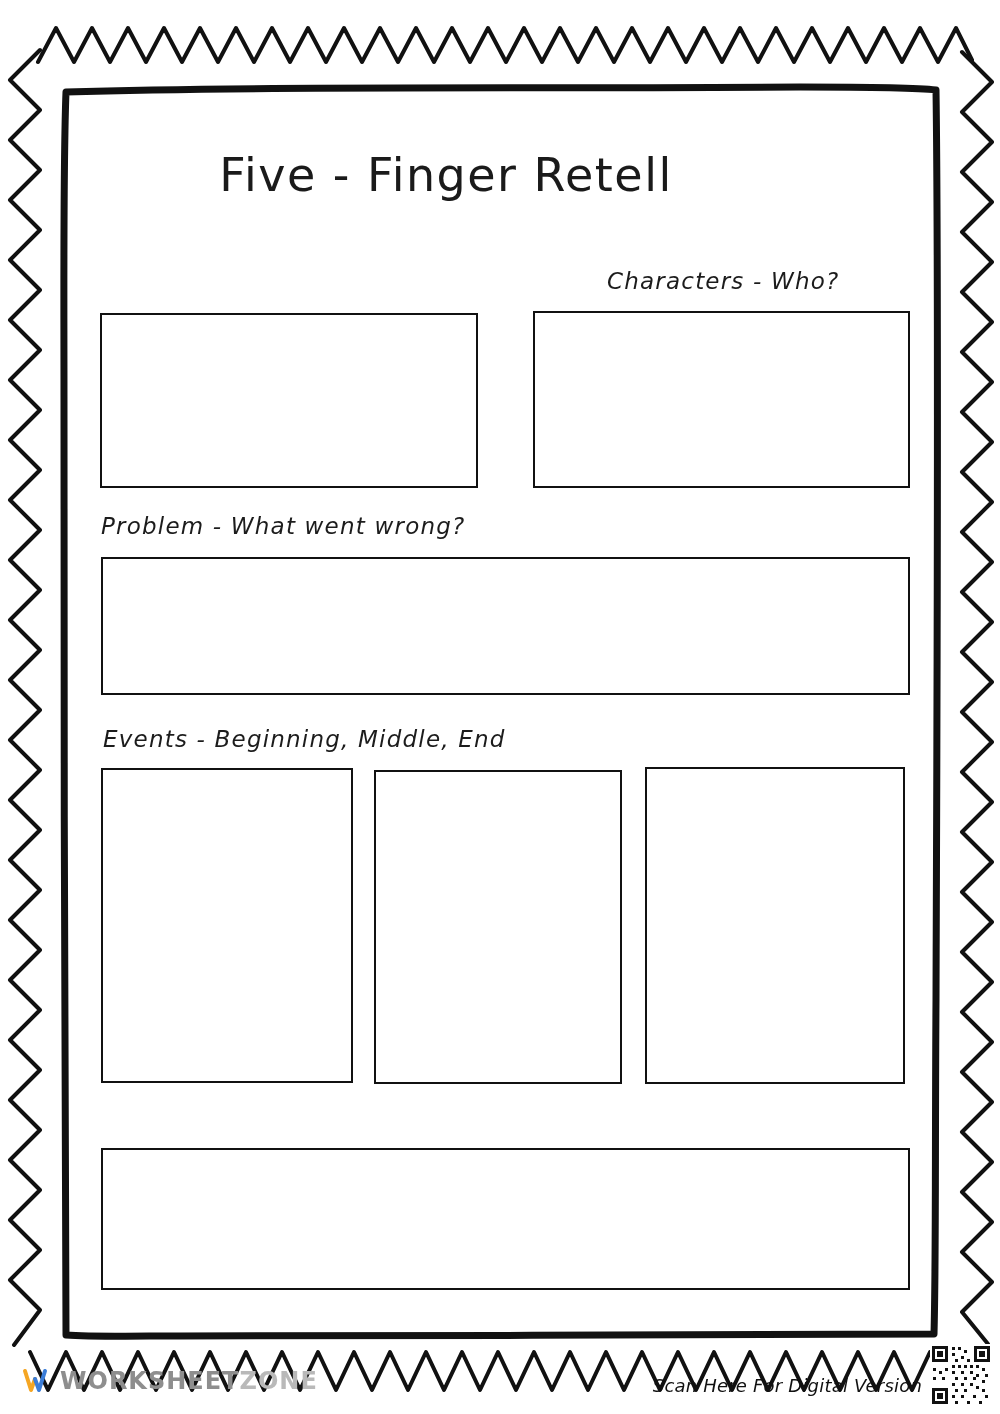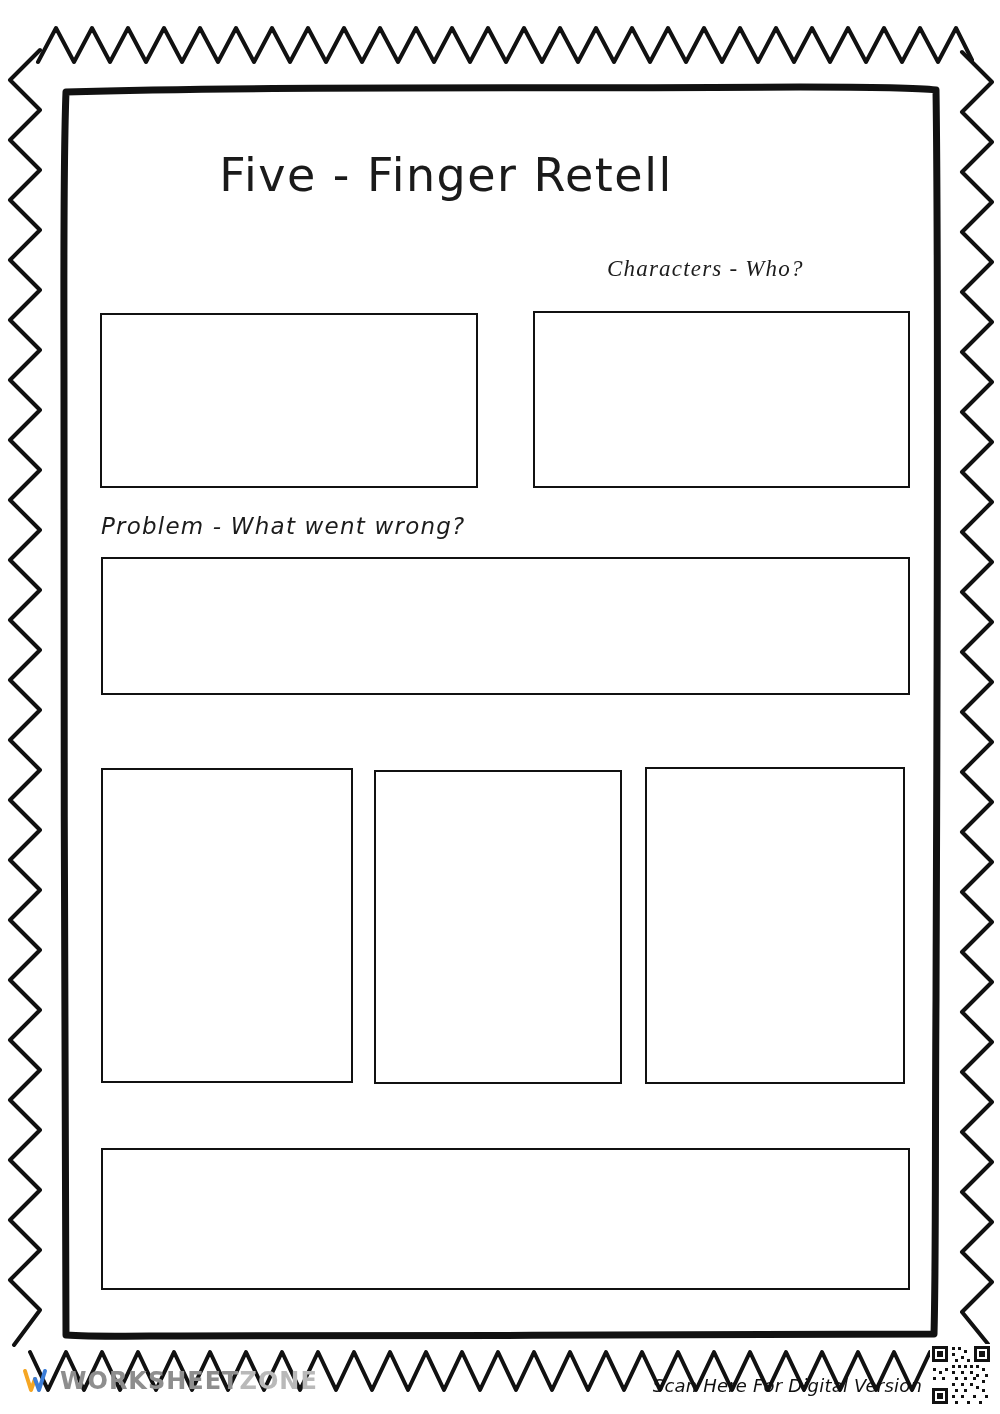--- a/index.html
+++ b/index.html
@@ -140,26 +140,27 @@
   <svg class="frame-layer" viewBox="0 0 1000 1414">
     <path d="M66,92 C260,86 520,89 800,87 C880,87 920,88 936,90 C939,300 937,700 936,1000 C935,1150 936,1260 934,1334 C700,1337 420,1334 180,1336 C140,1336 92,1337 66,1335 C63,1100 65,700 64,420 C64,280 63,170 66,92 Z" fill="none" stroke="#111" stroke-width="7" stroke-linejoin="round" stroke-linecap="round"></path>
   </svg>
 
   <div class="content">
 
     <div class="title" style="top:148px;">Five - Finger Retell</div>
 
     <div class="box" style="left:100px; top:313px; width:378px; height:175px;"></div>
 
-    <div class="label" style="left:607px; top:256px;font-family:Liberation Serif, serif;">Characters - Who?</div>
+    <div class="label" style="left:607px; top:268px;">Characters - Who?</div>
     <div class="box" style="left:533px; top:311px; width:377px; height:177px;"></div>
 
     <div class="label" style="left:101px; top:513px;">Problem - What went wrong?</div>
     <div class="box" style="left:101px; top:557px; width:809px; height:138px;"></div>
 
+    <div class="label" style="left:103px; top:726px;">Events - Beginning, Middle, End</div>
     <div class="box" style="left:101px; top:768px; width:252px; height:315px;"></div>
     <div class="box" style="left:374px; top:770px; width:248px; height:314px;"></div>
     <div class="box" style="left:645px; top:767px; width:260px; height:317px;"></div>
 
     <div class="box" style="left:101px; top:1148px; width:809px; height:142px;"></div>
 
   </div>
 
   <div class="footer-scan">Scan Here For Digital Version</div>
 

